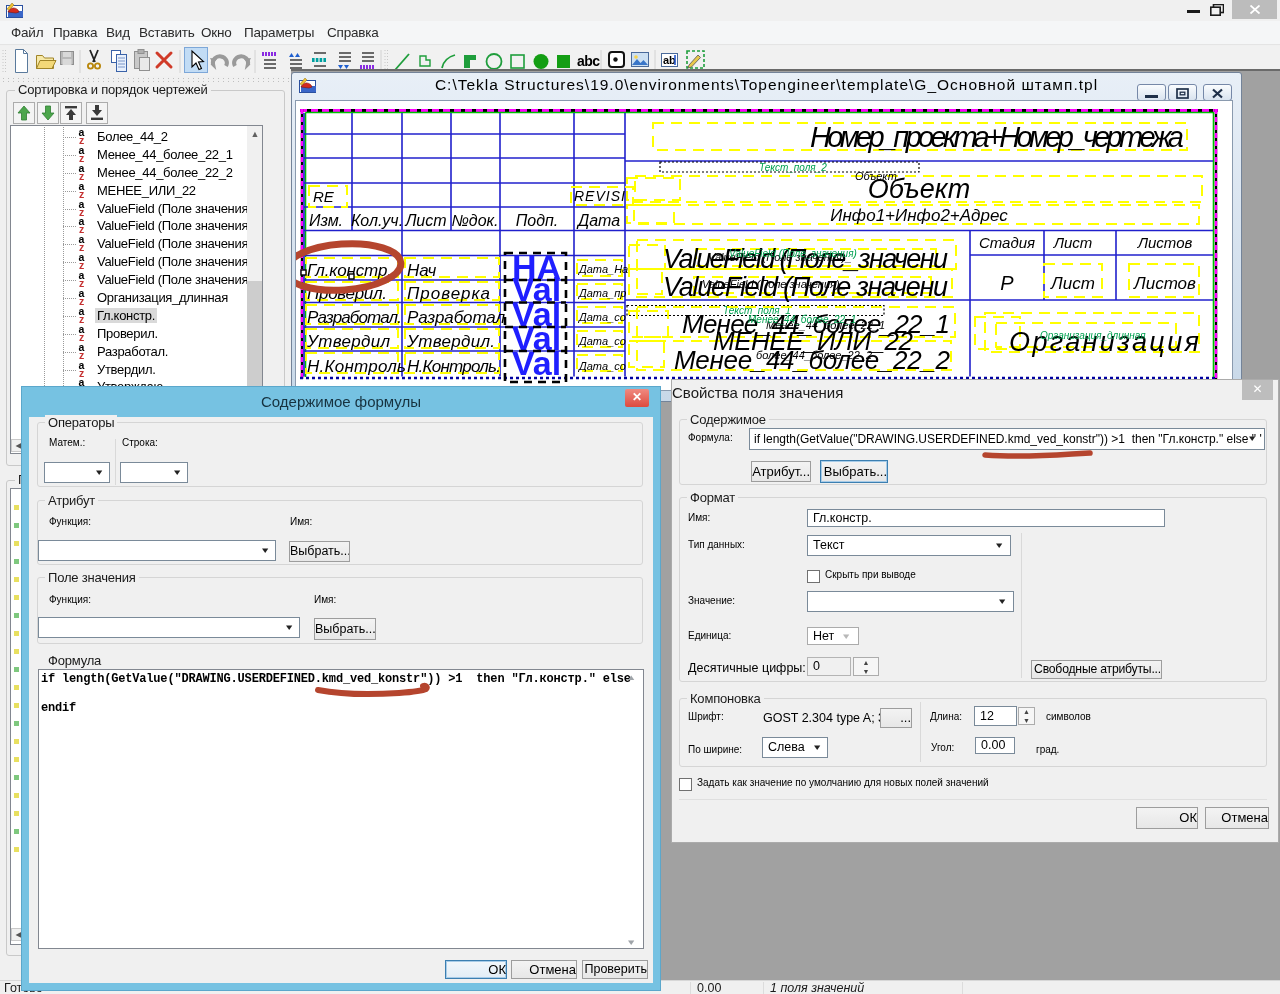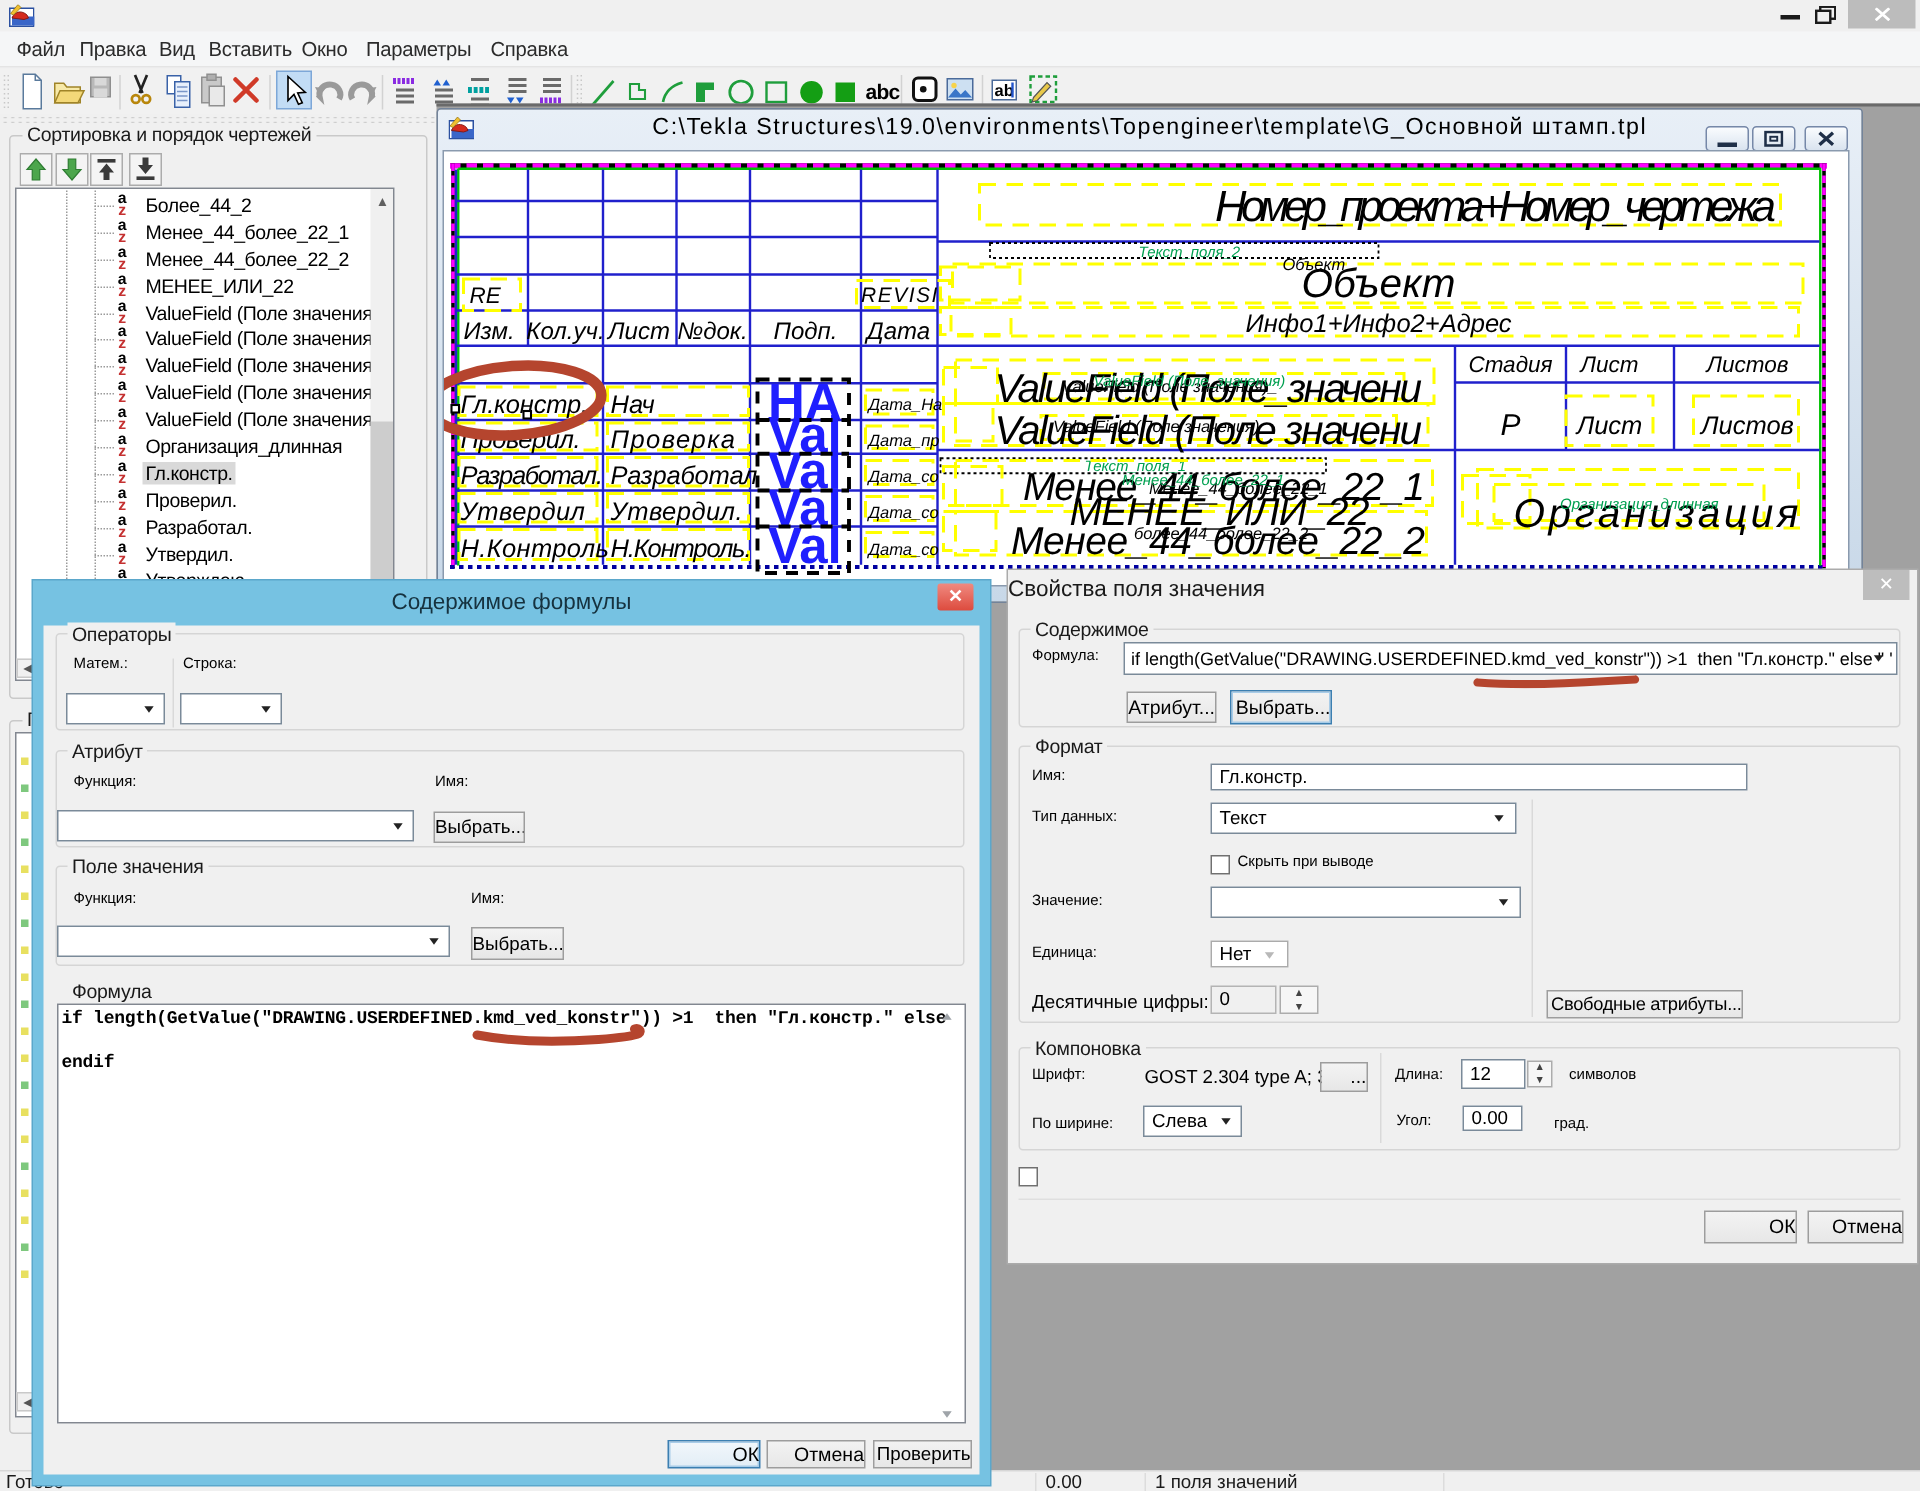--- a/index.html
+++ b/index.html
@@ -620,21 +620,21 @@
   </g>
 
   <ellipse cx="47" cy="166" rx="58" ry="23" fill="none" stroke="#B5452E" stroke-width="7" transform="rotate(-4 47 166)"></ellipse>
 </svg>
     </div>
   </div>
 </div>
 <div class="abs" id="statusbar">
   <span class="abs" style="left:4px; top:0px;">Готово</span>
   <span class="abs" style="left:697px; top:0px;">0.00</span>
-  <span class="abs" style="left:770px; top:0px;">1 поля значений</span>
+  <span class="abs" style="left:770px; top:0px;font-style:italic;">1 поля значений</span>
   <span class="abs" style="left:690px; top:1px; width:1px; height:12px; background:#DCDCDC;"></span>
   <span class="abs" style="left:763px; top:1px; width:1px; height:12px; background:#DCDCDC;"></span>
   <span class="abs" style="left:962px; top:1px; width:1px; height:12px; background:#DCDCDC;"></span>
 </div>
 <div class="abs" id="dlg1">
   <div class="title">Содержимое формулы</div>
   <div class="abs" style="left:603px; top:2px; width:24px; height:18px; background:linear-gradient(#F08A80,#DD4B3E); border-radius:2px; text-align:center; font-size:12px; color:#fff; line-height:17px; font-weight:bold;">✕</div>
   <div class="client">
 
     <div class="groupbox" style="left:8px; top:5px; width:606px; height:65px; border-color:#D5D5D5;"></div>
@@ -725,16 +725,17 @@
   <div class="abs" style="left:346px; top:327px; width:17px; height:18px; border:1px solid #ACACAC; background:#F6F6F6; font-size:7px; text-align:center; color:#444; line-height:8.5px;">▲<br>▼</div>
   <div class="lbl" style="left:374px; top:331px;">символов</div>
   <div class="lbl" style="left:16px; top:364px;">По ширине:</div>
   <div class="inp" style="left:90px; top:357px; width:66px; height:21px; line-height:19px; padding-left:5px;">Слева</div>
   <div class="chev" style="left:143px; top:362px;">▾</div>
   <div class="lbl" style="left:259px; top:362px;">Угол:</div>
   <div class="inp" style="left:303px; top:357px; width:40px; height:17px; line-height:15px; padding-left:5px;">0.00</div>
   <div class="lbl" style="left:364px; top:364px;">град.</div>
 
   <div class="abs" style="left:7px; top:398px; width:13px; height:13px; background:#fff; border:1px solid #707070;"></div>
+  <div class="lbl" style="left:25px; top:397px;">Задать как значение по умолчанию для новых полей значений</div>
   <div class="abs" style="left:7px; top:419px; width:588px; height:1px; background:#DFDFDF;"></div>
   <div class="btn" style="left:464px; top:427px; width:62px; height:22px; line-height:20px;">ОК</div>
   <div class="btn" style="left:533px; top:427px; width:64px; height:22px; line-height:20px;">Отмена</div>
 </div>
 
 </body></html>

